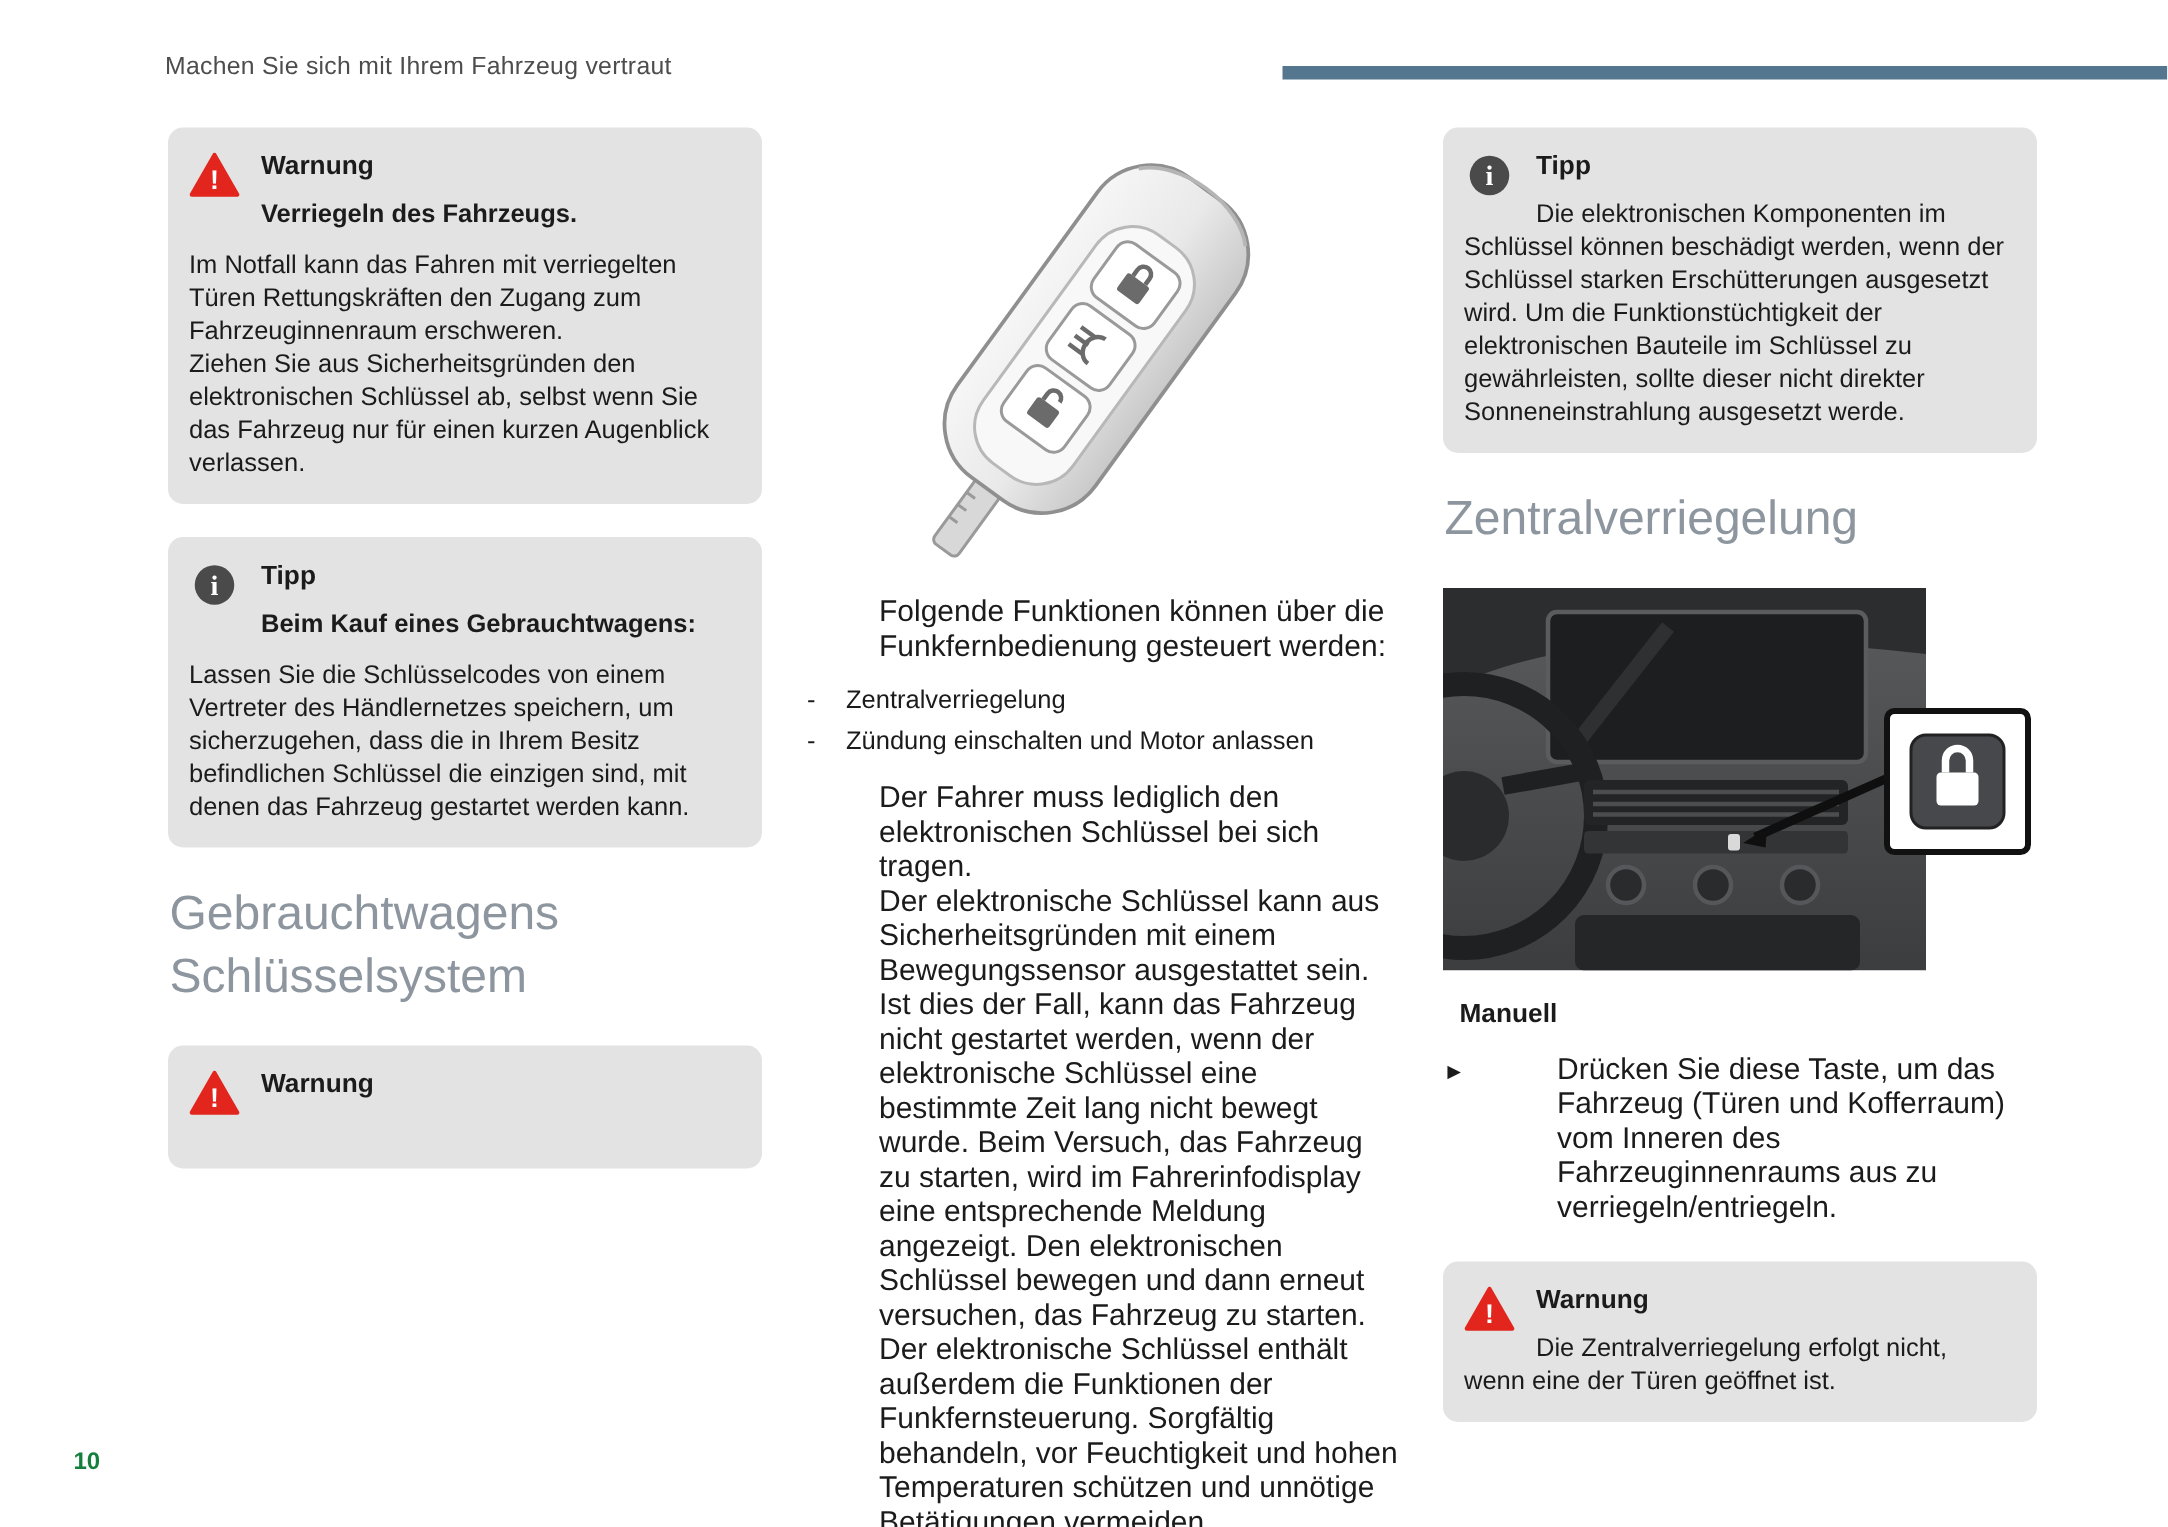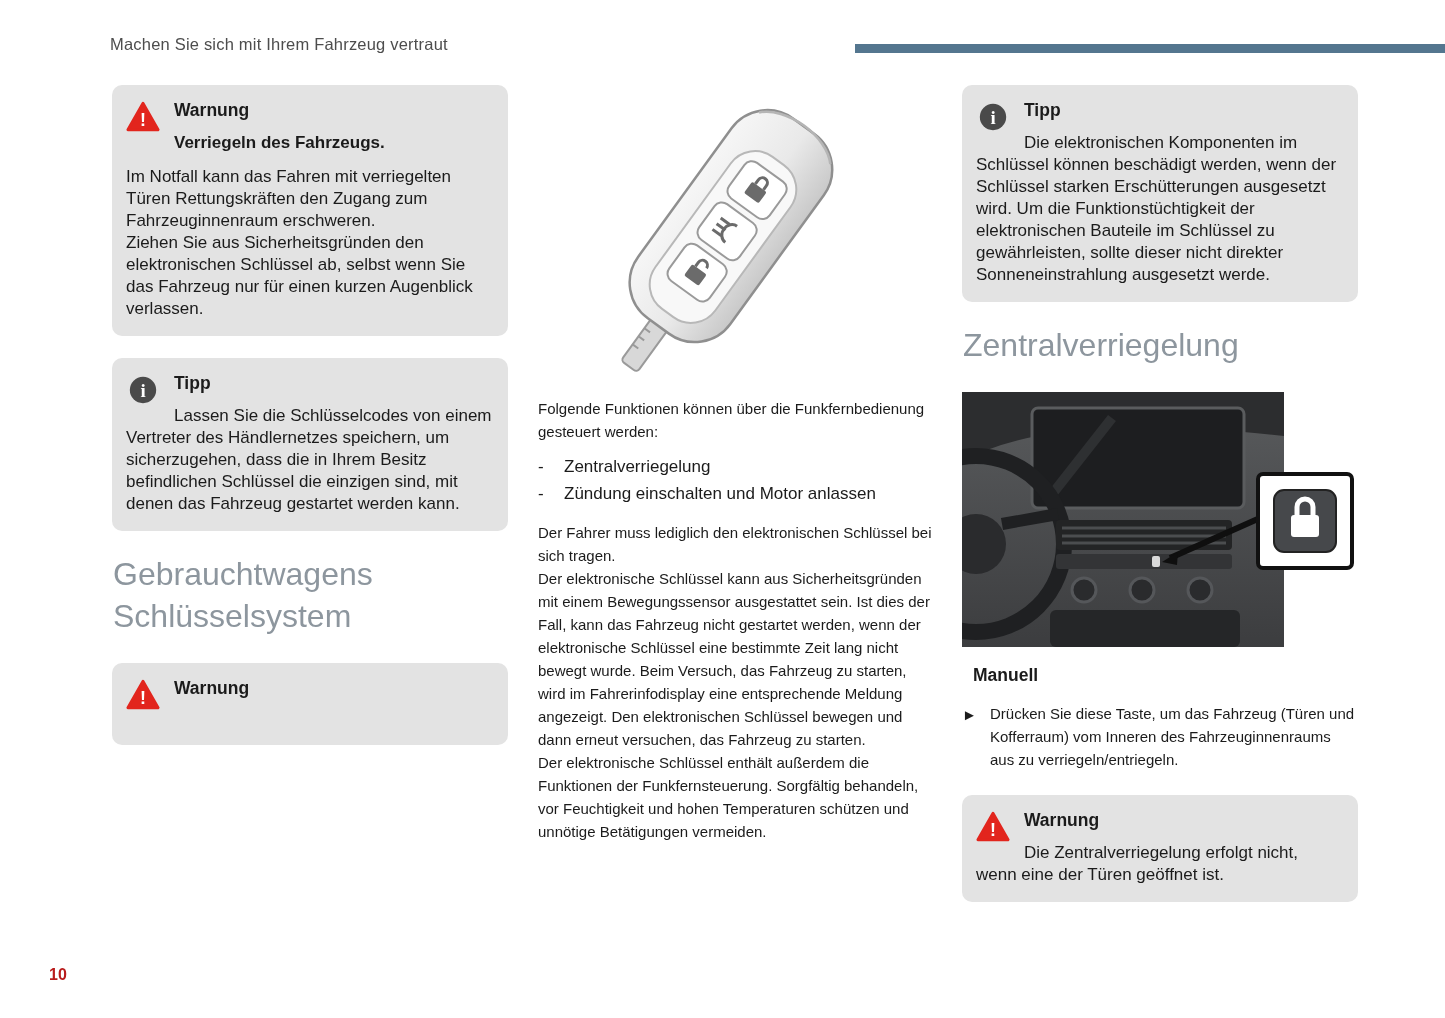--- a/index.html
+++ b/index.html
@@ -33,38 +33,38 @@
   .notice-title { font-size:17.5px; font-weight:bold; line-height:22px; margin-bottom:11px; }
   .notice-subtitle { font-size:17px; font-weight:bold; line-height:22px; margin-bottom:12px; }
   .notice-body { white-space:pre-line; }
   .notice-plain { white-space:pre-line; }
 
   .section-heading {
     font-size:32px; line-height:42px; font-weight:400; color:#8d969e;
     margin:8px 0 26px 1px;
   }
 
-  .para { font-size:15px; line-height:23px; white-space:pre-line; }
+  .para { font-size:20px; line-height:23px; white-space:pre-line;margin-left:48px; }
   .intro { margin-bottom:10px; }
 
   .bullet-list { margin:2px 0 14px 0; }
   .bullet { display:flex; line-height:27px; font-size:17px; }
   .bullet .dash { width:26px; flex:none; }
 
   .key-figure { width:396px; height:302px; margin-bottom:10px; }
   .key-figure svg { width:100%; height:100%; }
 
   .dash-figure { width:392px; height:255px; margin:6px 0 18px 0; }
   .dash-figure svg { width:100%; height:100%; }
 
   .manual-label { font-size:17.5px; font-weight:bold; margin-bottom:16px;margin-left:11px; }
   .arrow-item { display:flex; font-size:17px; line-height:23px; margin-bottom:24px; }
   .arrow-item .arrow { width:28px; flex:none; font-size:15px; padding-top:1px; }
 
-  .page-number { position:absolute; left:49px; top:966px; font-size:16px; font-weight:bold; color:#b91c1c; }
+  .page-number { position:absolute; left:49px; top:966px; font-size:16px; font-weight:bold; color:#15803d; }
 </style>
 </head>
 <body>
 
 <div class="page">
 
   <div class="header-title">Machen Sie sich mit Ihrem Fahrzeug vertraut</div>
   <div class="header-bar"></div>
 
   <div class="col col-left">
@@ -84,20 +84,21 @@
     </section>
 
     <section class="notice">
       <span class="notice-icon">
         <svg viewBox="0 0 34 34">
           <circle cx="17" cy="17" r="14" fill="#4a4a4a"></circle>
           <text x="17" y="24" text-anchor="middle" fill="#ffffff" font-size="20" font-weight="bold" font-family="Liberation Serif, serif">i</text>
         </svg>
       </span>
       <h3 class="notice-title">Tipp</h3>
+      <h4 class="notice-subtitle">Beim Kauf eines Gebrauchtwagens:</h4>
       <p class="notice-body">Lassen Sie die Schlüsselcodes von einem Vertreter des Händlernetzes speichern, um sicherzugehen, dass die in Ihrem Besitz befindlichen Schlüssel die einzigen sind, mit denen das Fahrzeug gestartet werden kann.</p>
     </section>
 
     <h2 class="section-heading">Gebrauchtwagens Schlüsselsystem</h2>
 
     <section class="notice">
       <span class="notice-icon">
         <svg viewBox="0 0 36 33">
           <path d="M18 2 L34 30 L2 30 Z" fill="#e2251d" stroke="#e2251d" stroke-width="3" stroke-linejoin="round"></path>
           <text x="18" y="26" text-anchor="middle" fill="#ffffff" font-size="19" font-weight="bold" font-family="Liberation Sans, sans-serif">!</text>

